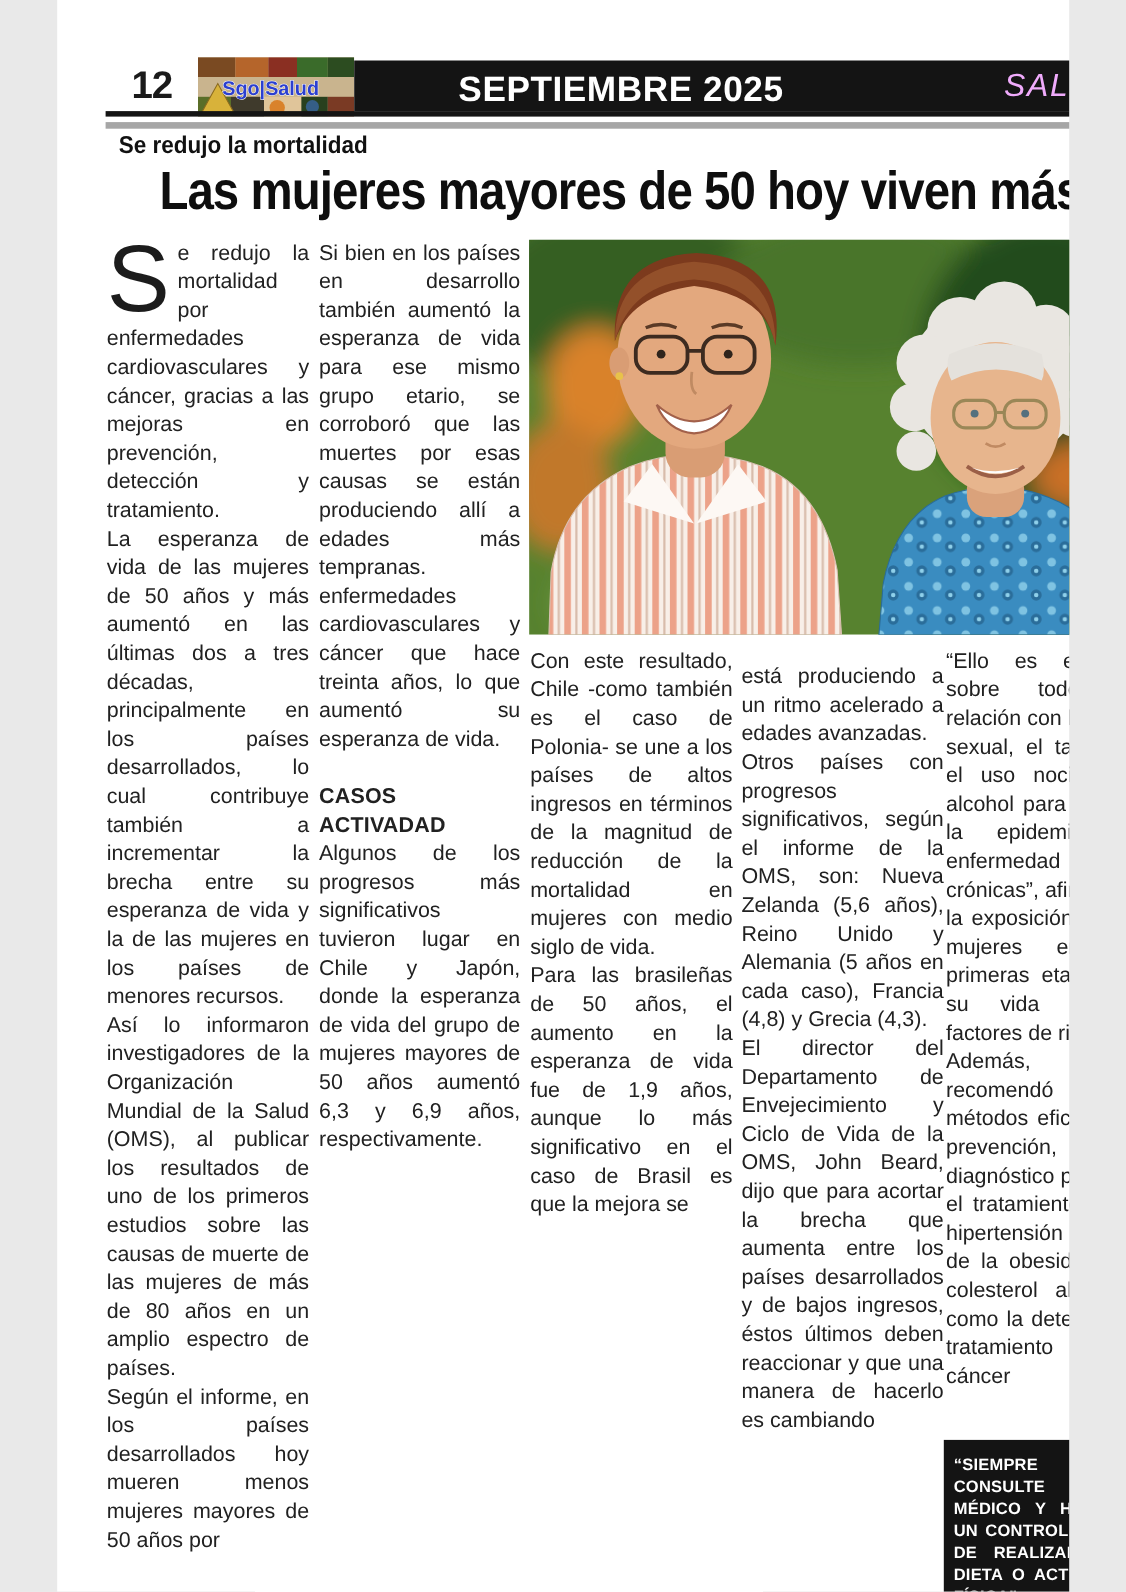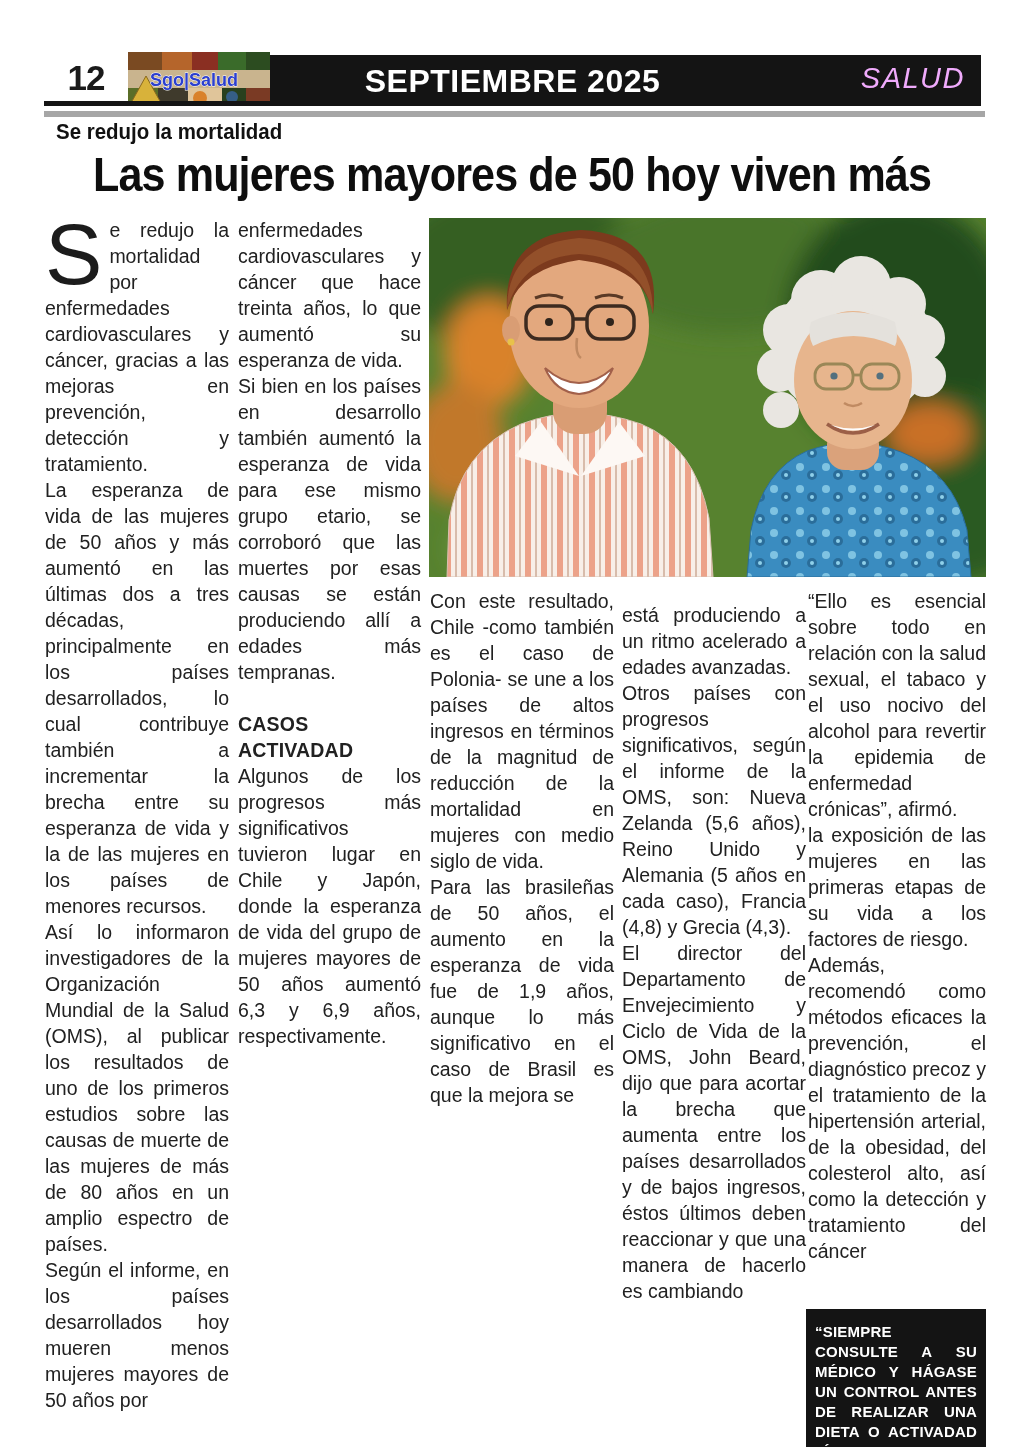--- a/index.html
+++ b/index.html
@@ -1,19 +1,19 @@
 <!DOCTYPE html>
 <html lang="es"><head>
 <meta charset="utf-8">
 <style>
   * { margin:0; padding:0; box-sizing:border-box; }
   html,body { background:#e9e9e9; }
   body { font-family:"Liberation Sans", sans-serif; }
   .page {
-    position:relative; width:1024px; height:1447px; background:#ffffff;
+    position:relative; width:920px; height:1447px; background:#ffffff;
     color:#1c1c1c; overflow:hidden; margin:0 auto;
   }
   .abs { position:absolute; }
 
   
   .masthead { left:44px; top:55px; width:937px; height:46px; display:flex; align-items:stretch; }
   .pageno {
     width:84px; background:#ffffff; display:flex; align-items:center; justify-content:center;
     font-size:35px; font-weight:bold; color:#1a1a1a; letter-spacing:-1px;
   }
@@ -186,22 +186,22 @@
   </div>
 
   <div class="col" id="col1">
     <p><span class="dropcap">S</span><span>e redujo la mortalidad por enfermedades cardiovasculares y cáncer, gracias a las mejoras en prevención, detección y tratamiento.</span></p>
     <p>La esperanza de vida de las mujeres de 50 años y más aumentó en las últimas dos a tres décadas, principalmente en los países desarrollados, lo cual contribuye también a incrementar la brecha entre su esperanza de vida y la de las mujeres en los países de menores recursos.</p>
     <p>Así lo informaron investigadores de la Organización Mundial de la Salud (OMS), al publicar los resultados de uno de los primeros estudios sobre las causas de muerte de las mujeres de más de 80 años en un amplio espectro de países.</p>
     <p>Según el informe, en los países desarrollados hoy mueren menos mujeres mayores de 50 años por</p>
   </div>
 
   <div class="col" id="col2">
+    <p>Si bien en los países en desarrollo también aumentó la esperanza de vida para ese mismo grupo etario, se corroboró que las muertes por esas causas se están produciendo allí a edades más tempranas.</p>
     <p>enfermedades cardiovasculares y cáncer que hace treinta años, lo que aumentó su esperanza de vida.</p>
-    <p>Si bien en los países en desarrollo también aumentó la esperanza de vida para ese mismo grupo etario, se corroboró que las muertes por esas causas se están produciendo allí a edades más tempranas.</p>
     <p class="subhead">CASOS ACTIVADAD</p>
     <p>Algunos de los progresos más significativos tuvieron lugar en Chile y Japón, donde la esperanza de vida del grupo de mujeres mayores de 50 años aumentó 6,3 y 6,9 años, respectivamente.</p>
   </div>
 
   <div class="col" id="col3">
     <p>Con este resultado, Chile -como también es el caso de Polonia- se une a los países de altos ingresos en términos de la magnitud de reducción de la mortalidad en mujeres con medio siglo de vida.</p>
     <p>Para las brasileñas de 50 años, el aumento en la esperanza de vida fue de 1,9 años, aunque lo más significativo en el caso de Brasil es que la mejora se</p>
   </div>
 
   <div class="col" id="col4">

